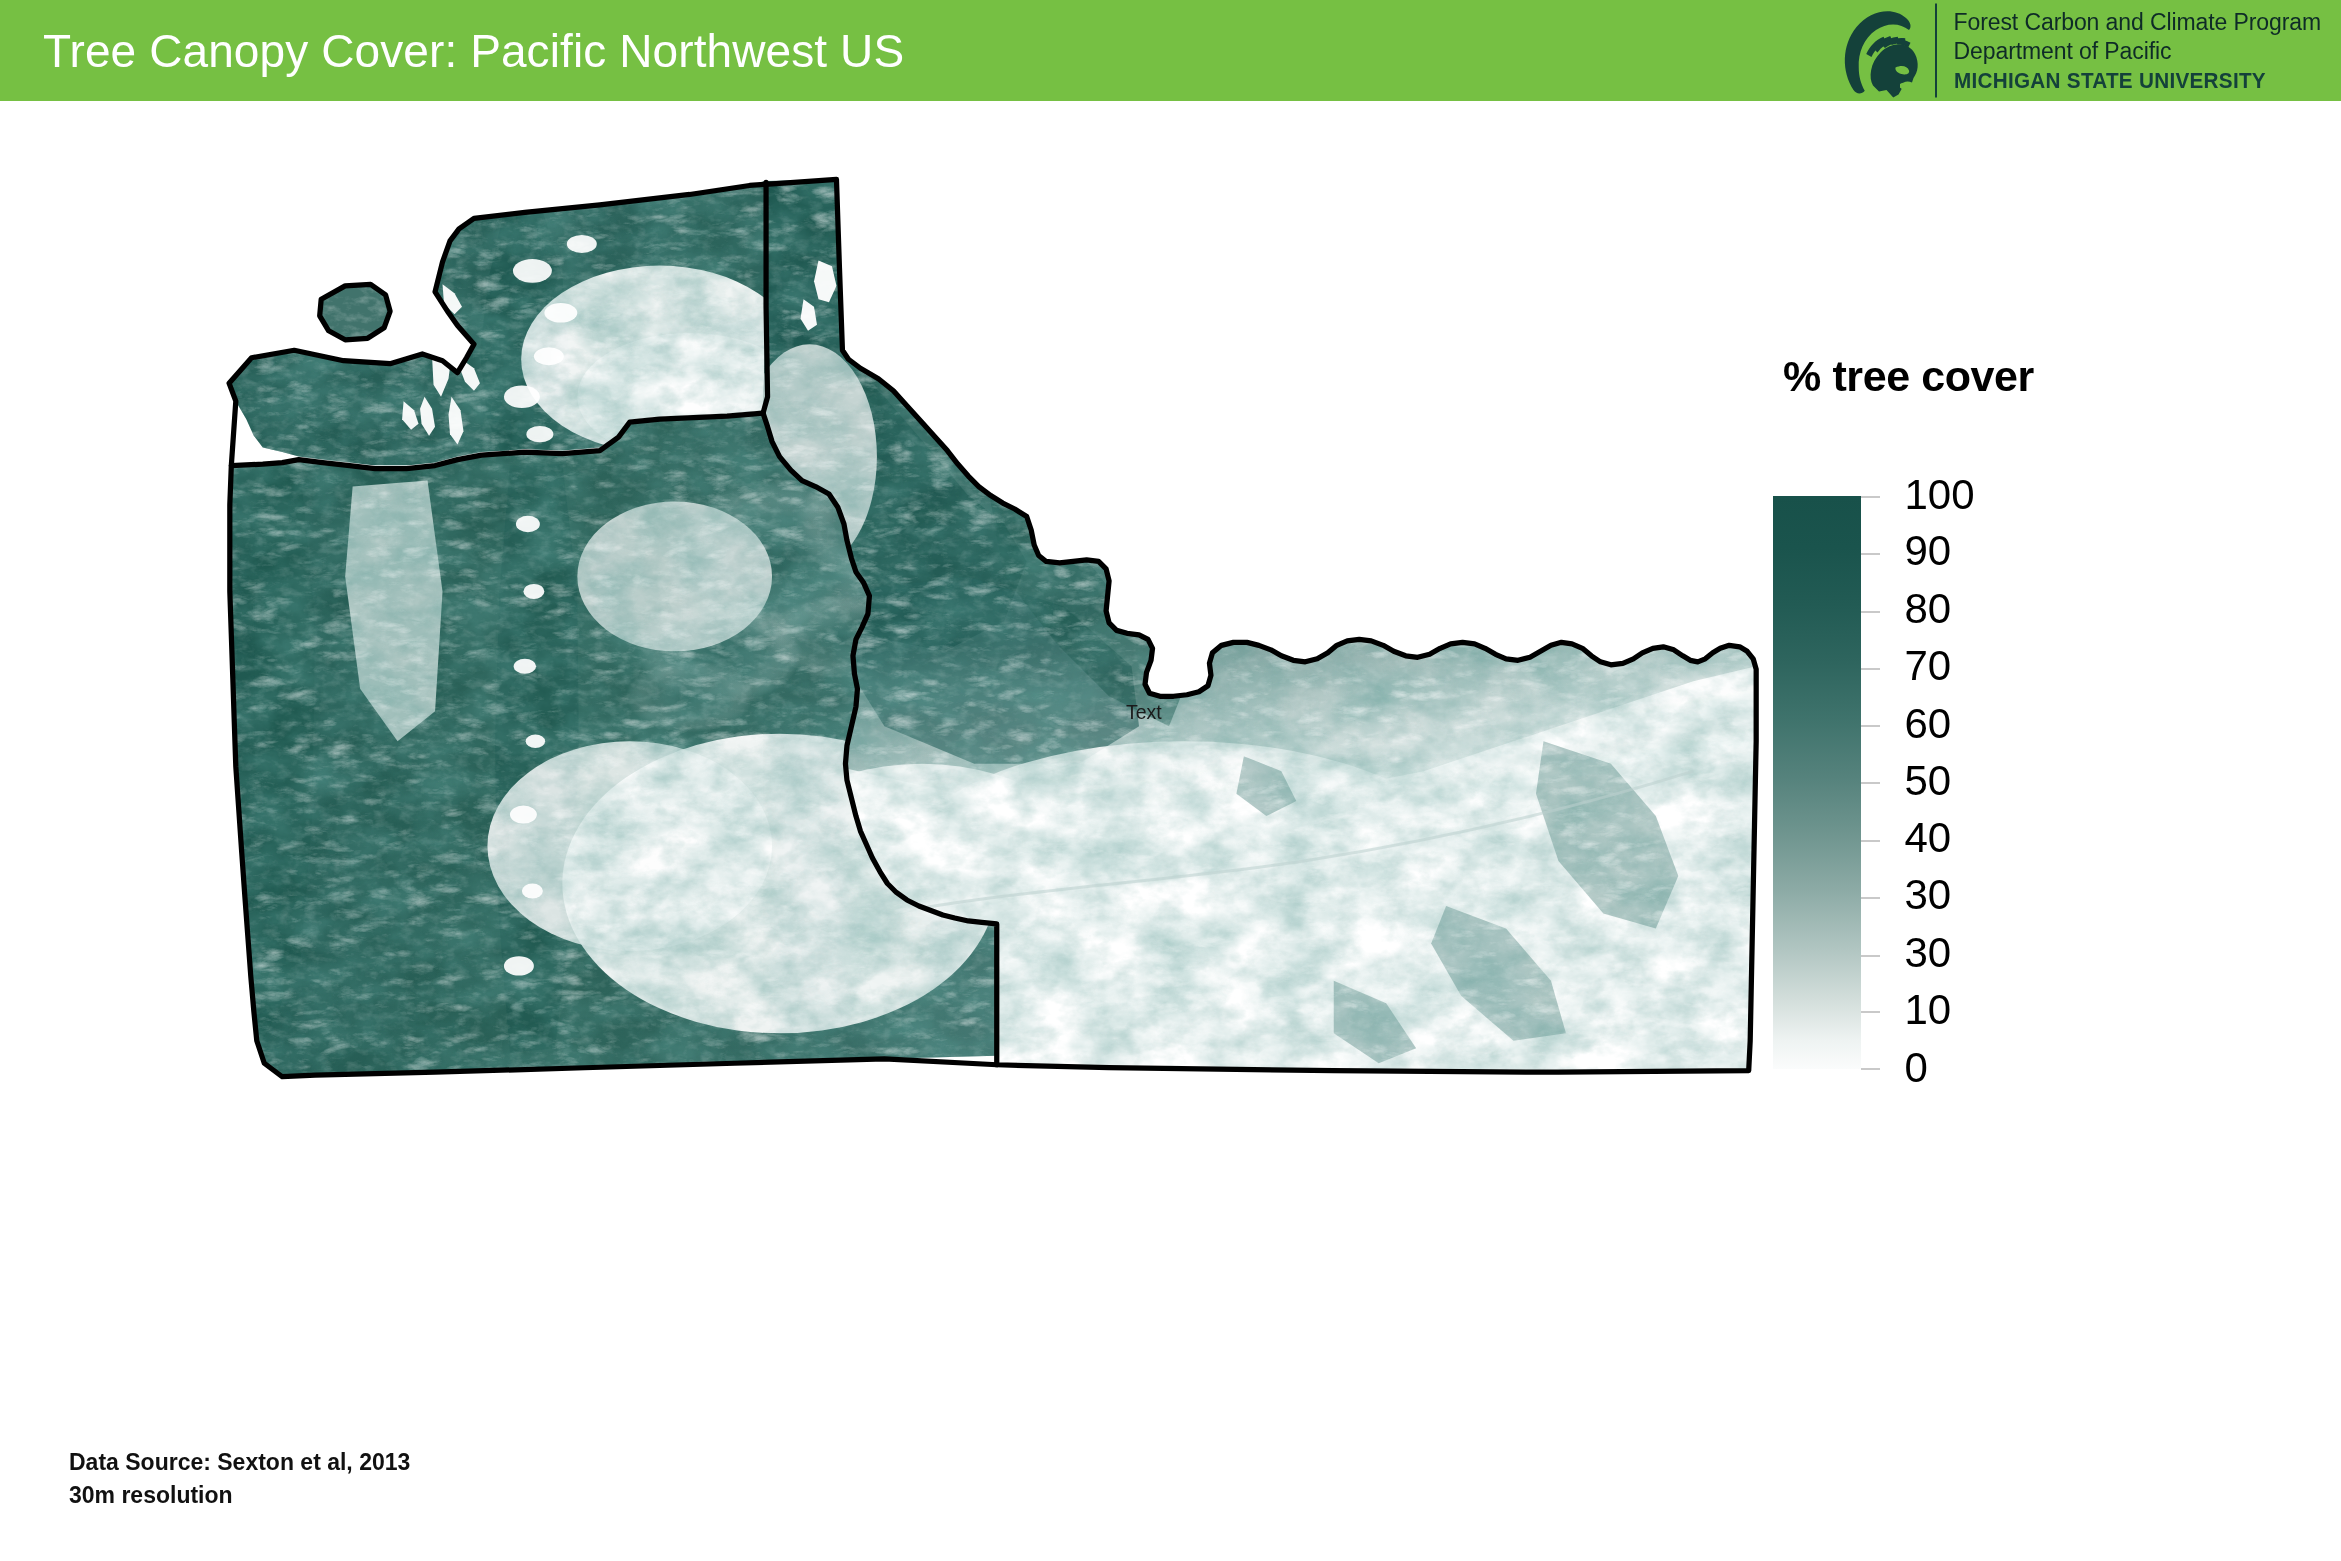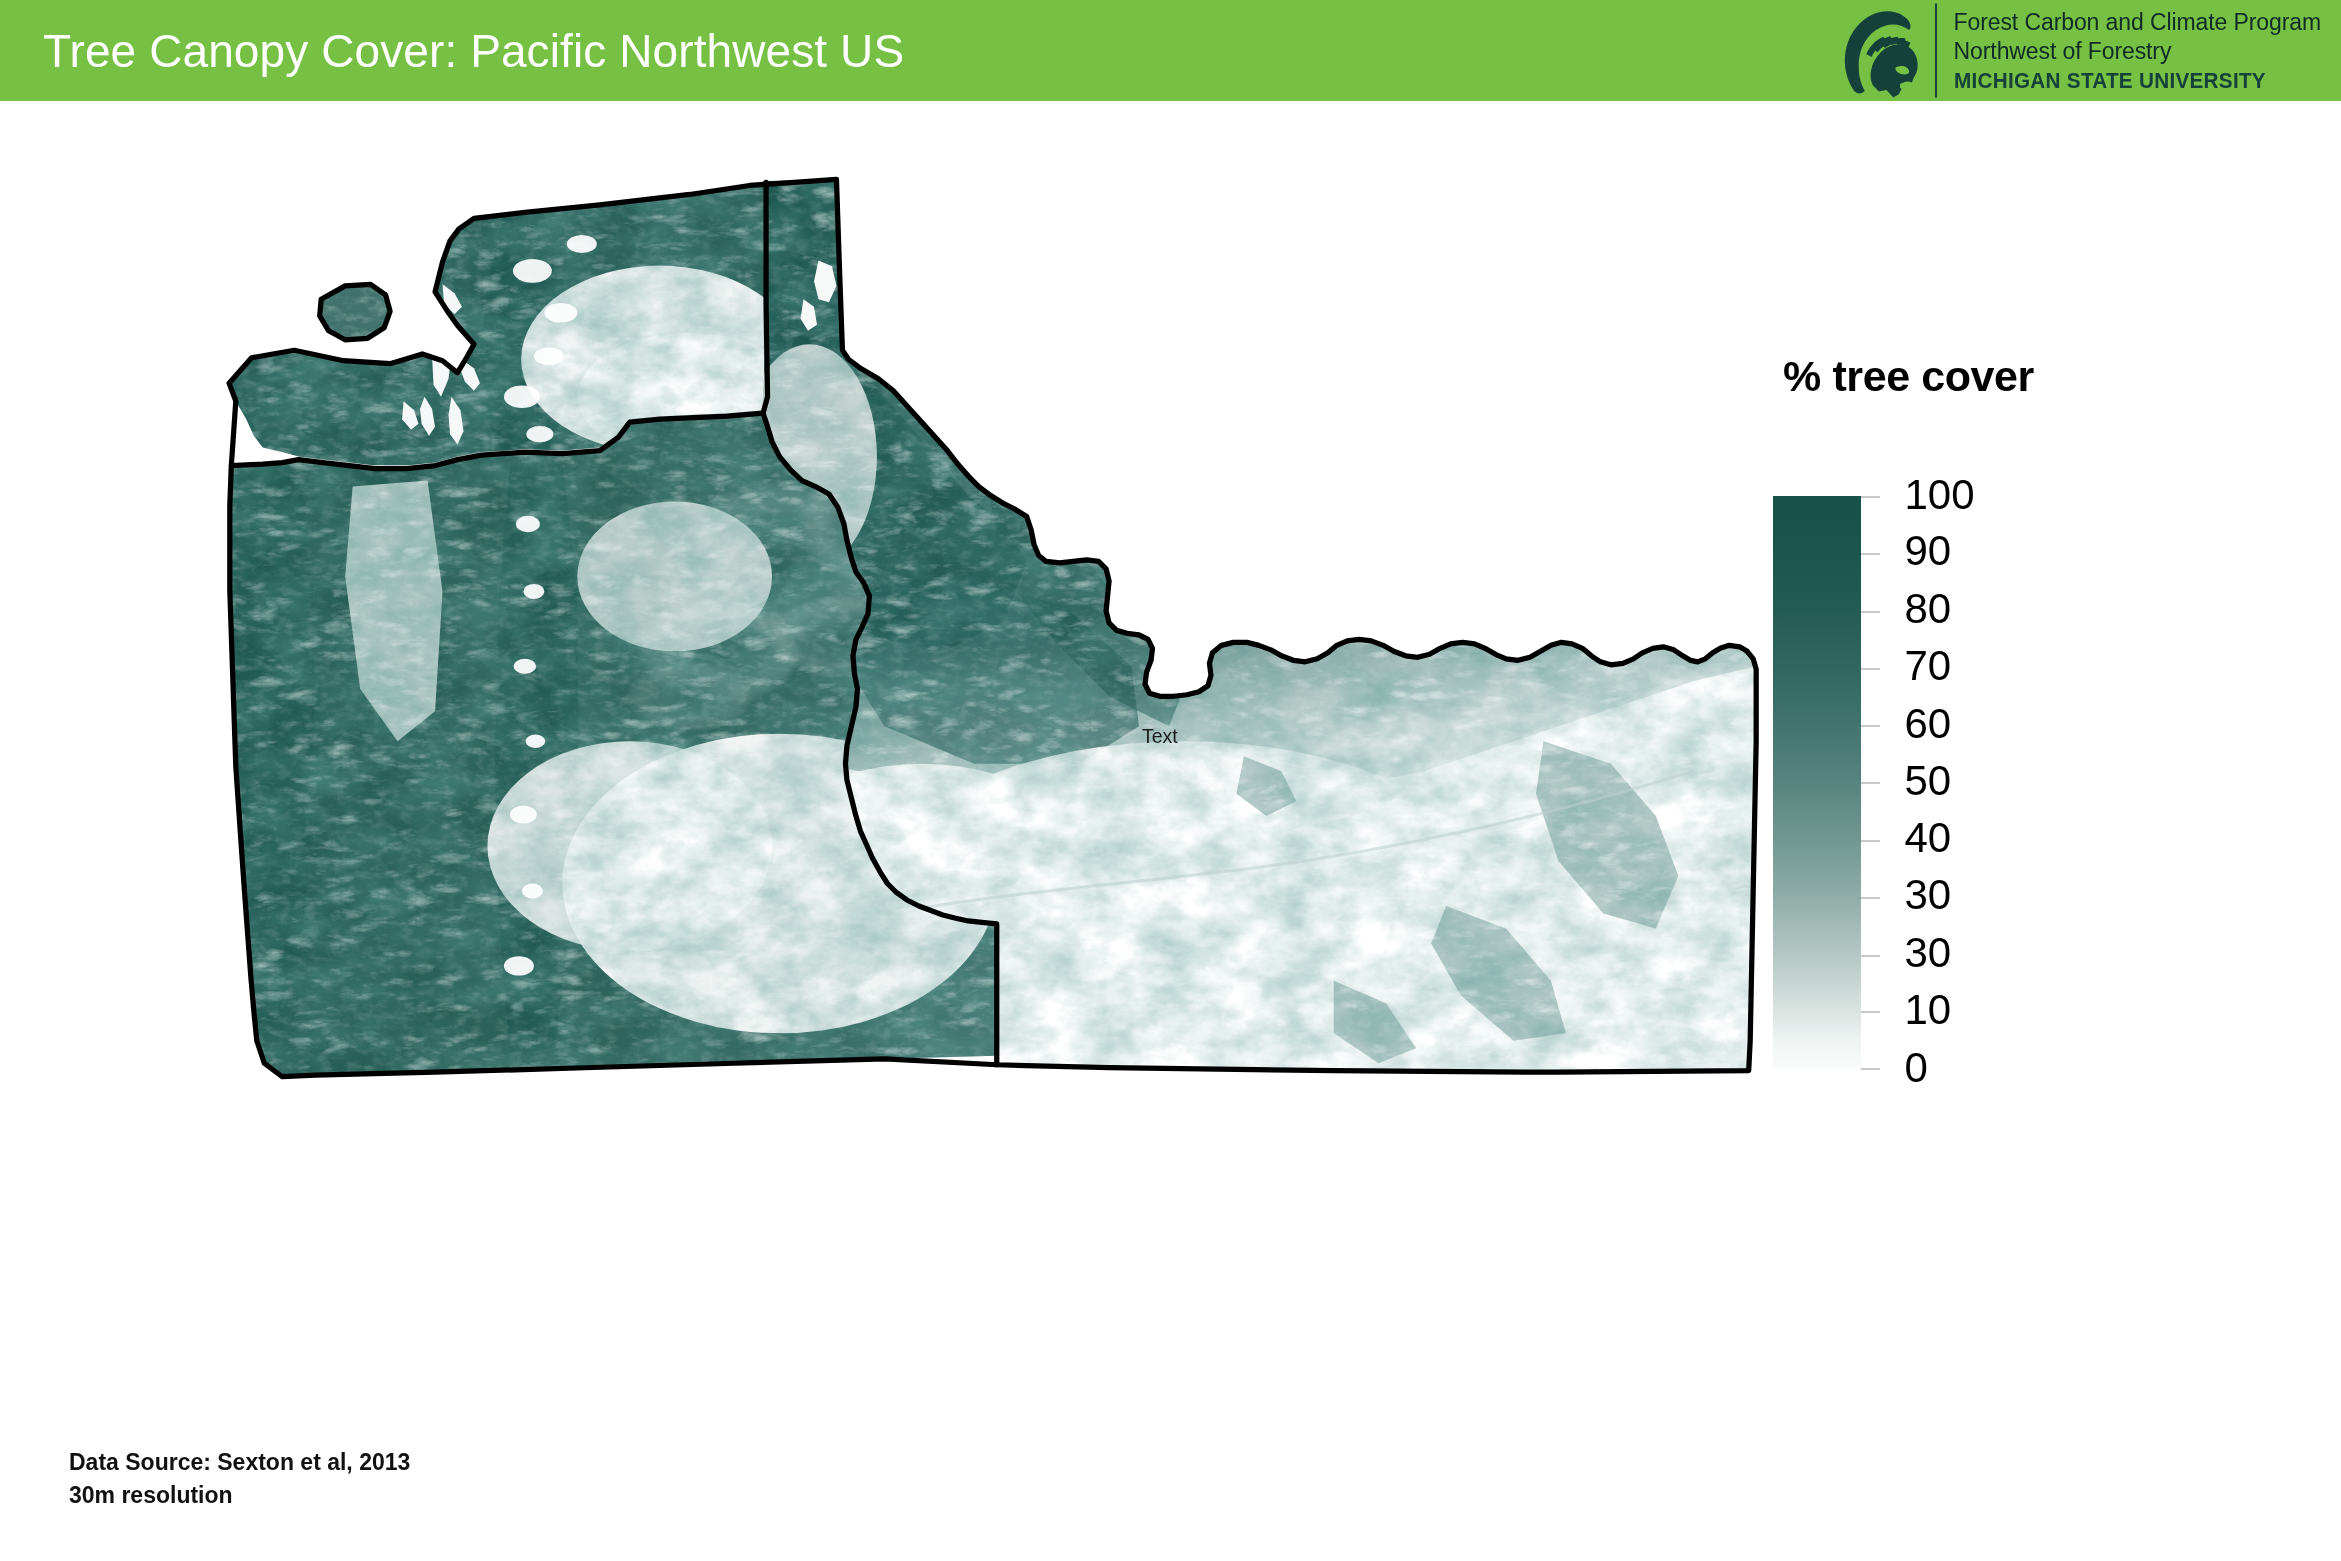--- a/index.html
+++ b/index.html
@@ -70,25 +70,24 @@
 
   
   #map-wrap {
     position: absolute;
     left: 210px; top: 172px;
     width: 1566px; height: 1071px;
   }
   #map-svg { display: block; width: 1566px; height: 1071px; }
   #map-text-label {
     position: absolute;
-    left: 916px; top: 553px;
+    left: 916px; top: 529px;
     font-size: 19.5px;
     color: #1a1a1a;
     white-space: nowrap;
-    margin-left: 16px;
   }
 
   
   #legend {
     position: absolute;
     left: 1768px; top: 352px;
     width: 420px; height: 749px;
   }
   #legend-title {
     position: absolute;
@@ -193,21 +192,21 @@
         <path d="M82,92 C90,88 98,90 100,96 C101,100 97,102 92,101
                  C86,100 81,97 82,92 Z" fill="#76c043"></path>
 
         <path d="M88,114 C92,111 98,112 100,116 L95,122 L88,119 Z" fill="#76c043"></path>
       </svg>
 
       <div id="logo-divider"></div>
 
       <div id="logo-text">
         <span class="logo-line1">Forest Carbon and Climate Program</span>
-        <span class="logo-line2">Northwest of Forestry</span>
+        <span class="logo-line2">Department of Pacific</span>
         <span class="logo-line3">MICHIGAN STATE UNIVERSITY</span>
       </div>
     </div>
   </div>
 
   <div id="map-wrap">
     <svg id="map-svg" viewBox="0 0 2090 1430">
       <defs>
 
         <filter id="fnoiseCoarse" x="-10%" y="-10%" width="120%" height="120%">

